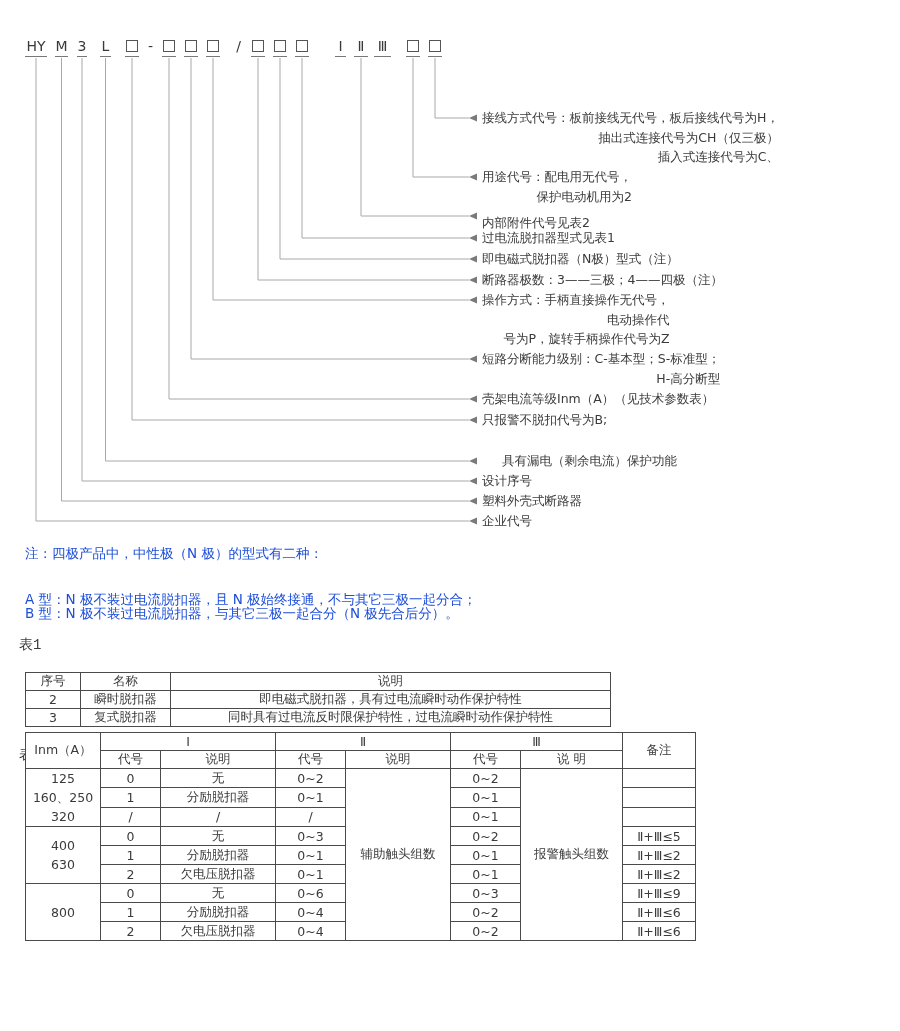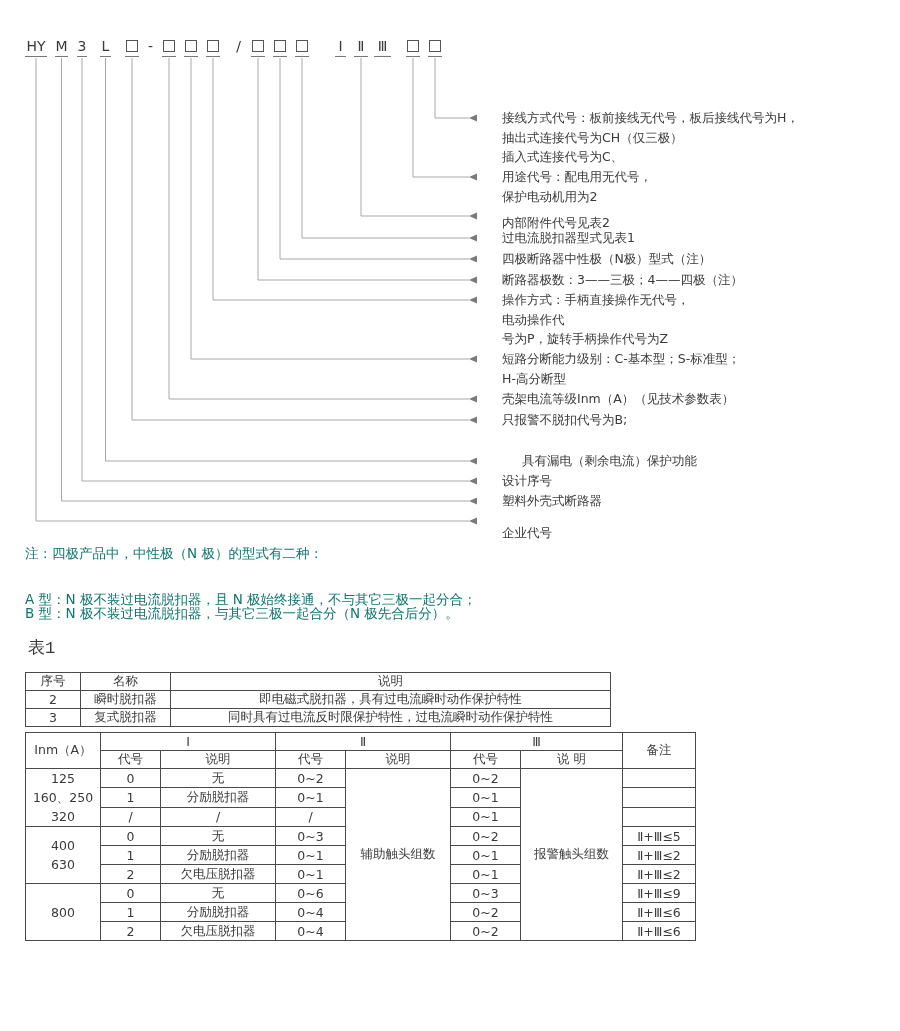--- a/index.html
+++ b/index.html
@@ -16,31 +16,31 @@
   
   .connectors { position:absolute; left:0; top:0; pointer-events:none; }
   .sym {
     position:absolute; top:38px; height:19px;
     font-size:14px; line-height:17px; text-align:center;
     border-bottom:1px solid #777; color:#3a3a3a; white-space:nowrap;
   }
   .sym.sep { border-bottom:none; }
   .sq { display:block; width:12px; height:12px; border:1px solid #555; margin:2px auto 0; background:#fff; }
   .desc {
-    position:absolute; left:502px;
-    font-size:12.5px; line-height:19.5px; color:#3a3a3a; white-space:nowrap;
+    position:absolute; left:482px;
+    font-size:12.5px; line-height:19.5px; color:#3a3a3a; white-space:nowrap;text-align:right;
   }
 
   
   .note-line {
-    position:absolute; left:25px; font-size:13.5px; color:#0f766e; white-space:nowrap;
+    position:absolute; left:25px; font-size:13.5px; color:#1d4ed8; white-space:nowrap;
   }
 
   
-  .tbl-label { position:absolute; left:28px; font-size:17px; color:#3a3a3a;font-family:Liberation Mono, monospace; }
+  .tbl-label { position:absolute; left:19px; font-size:14px; color:#3a3a3a;font-family:Liberation Mono, monospace; }
   table { position:absolute; border-collapse:collapse; table-layout:fixed; background:#fff; }
   th, td {
     border:1px solid #4a4a4a; font-size:12.5px; font-weight:normal;
     text-align:center; vertical-align:middle; padding:0 3px; color:#3a3a3a;
     overflow:hidden; white-space:nowrap;
   }
   .t1 { left:25px; top:672px; width:585px; }
   .t1 tr { height:18px; }
   .t2 { left:25px; top:732px; width:670px; }
   .t2 thead tr { height:18px; }
@@ -131,21 +131,21 @@
           <div>用途代号：配电用无代号，</div>
           <div>保护电动机用为2</div>
         </div>
         <div class="desc" style="top: 206px; margin-top: 7px;">
           <div>内部附件代号见表2</div>
         </div>
         <div class="desc" style="top: 228px;">
           <div>过电流脱扣器型式见表1</div>
         </div>
         <div class="desc" style="top: 249px;">
-          <div>四极断路器中性极（N极）型式（注）</div>
+          <div>即电磁式脱扣器（N极）型式（注）</div>
         </div>
         <div class="desc" style="top: 270px;">
           <div>断路器极数：3——三极；4——四极（注）</div>
         </div>
         <div class="desc" style="top: 290px;">
           <div>操作方式：手柄直接操作无代号，</div>
           <div>电动操作代</div>
           <div>号为P，旋转手柄操作代号为Z</div>
         </div>
         <div class="desc" style="top: 349px;">
@@ -160,21 +160,21 @@
         </div>
         <div class="desc" style="top: 451px; margin-left: 20px;">
           <div>具有漏电（剩余电流）保护功能</div>
         </div>
         <div class="desc" style="top: 471px;">
           <div>设计序号</div>
         </div>
         <div class="desc" style="top: 491px;">
           <div>塑料外壳式断路器</div>
         </div>
-        <div class="desc" style="top: 511px; margin-top: 12px;">
+        <div class="desc" style="top: 511px;">
           <div>企业代号</div>
         </div>
       </div>
   </div>
 
   <div>
       <div class="note-line" style="top: 545px;">注：四极产品中，中性极（N 极）的型式有二种：</div>
       <div class="note-line" style="top: 575px; margin-top: 16px;">A 型：N 极不装过电流脱扣器，且 N 极始终接通，不与其它三极一起分合；</div>
       <div class="note-line" style="top: 605px;">B 型：N 极不装过电流脱扣器，与其它三极一起合分（N 极先合后分）。</div>
     </div>

